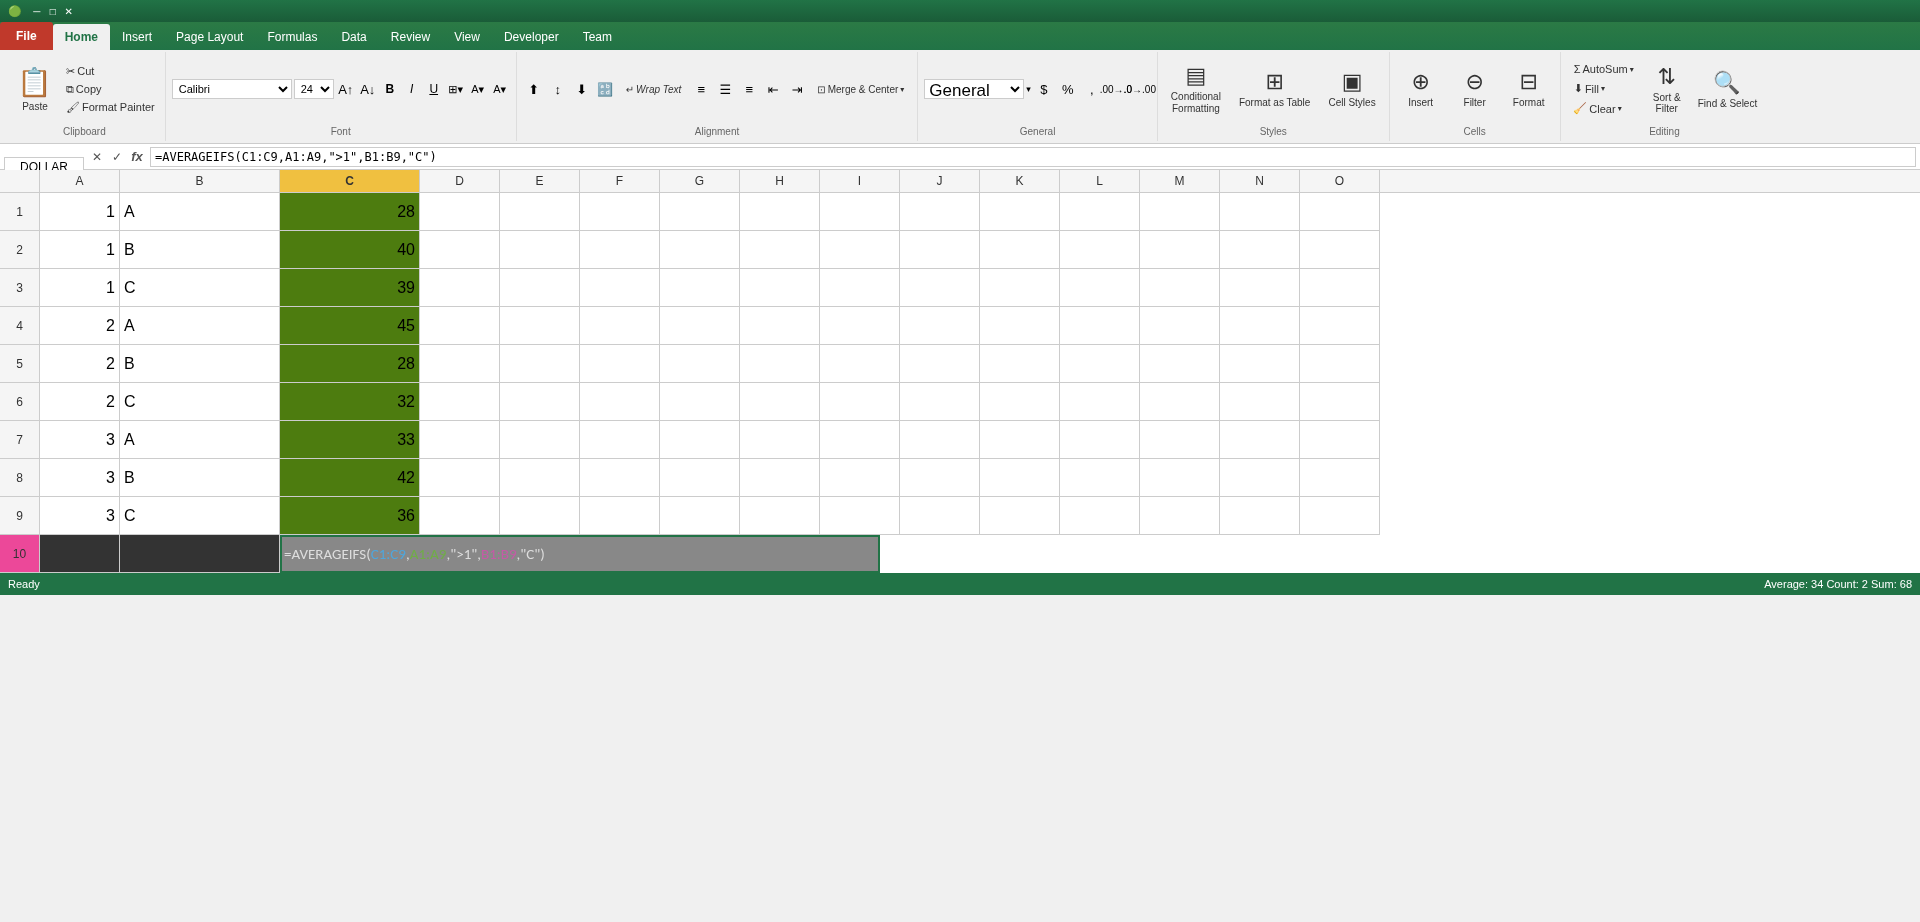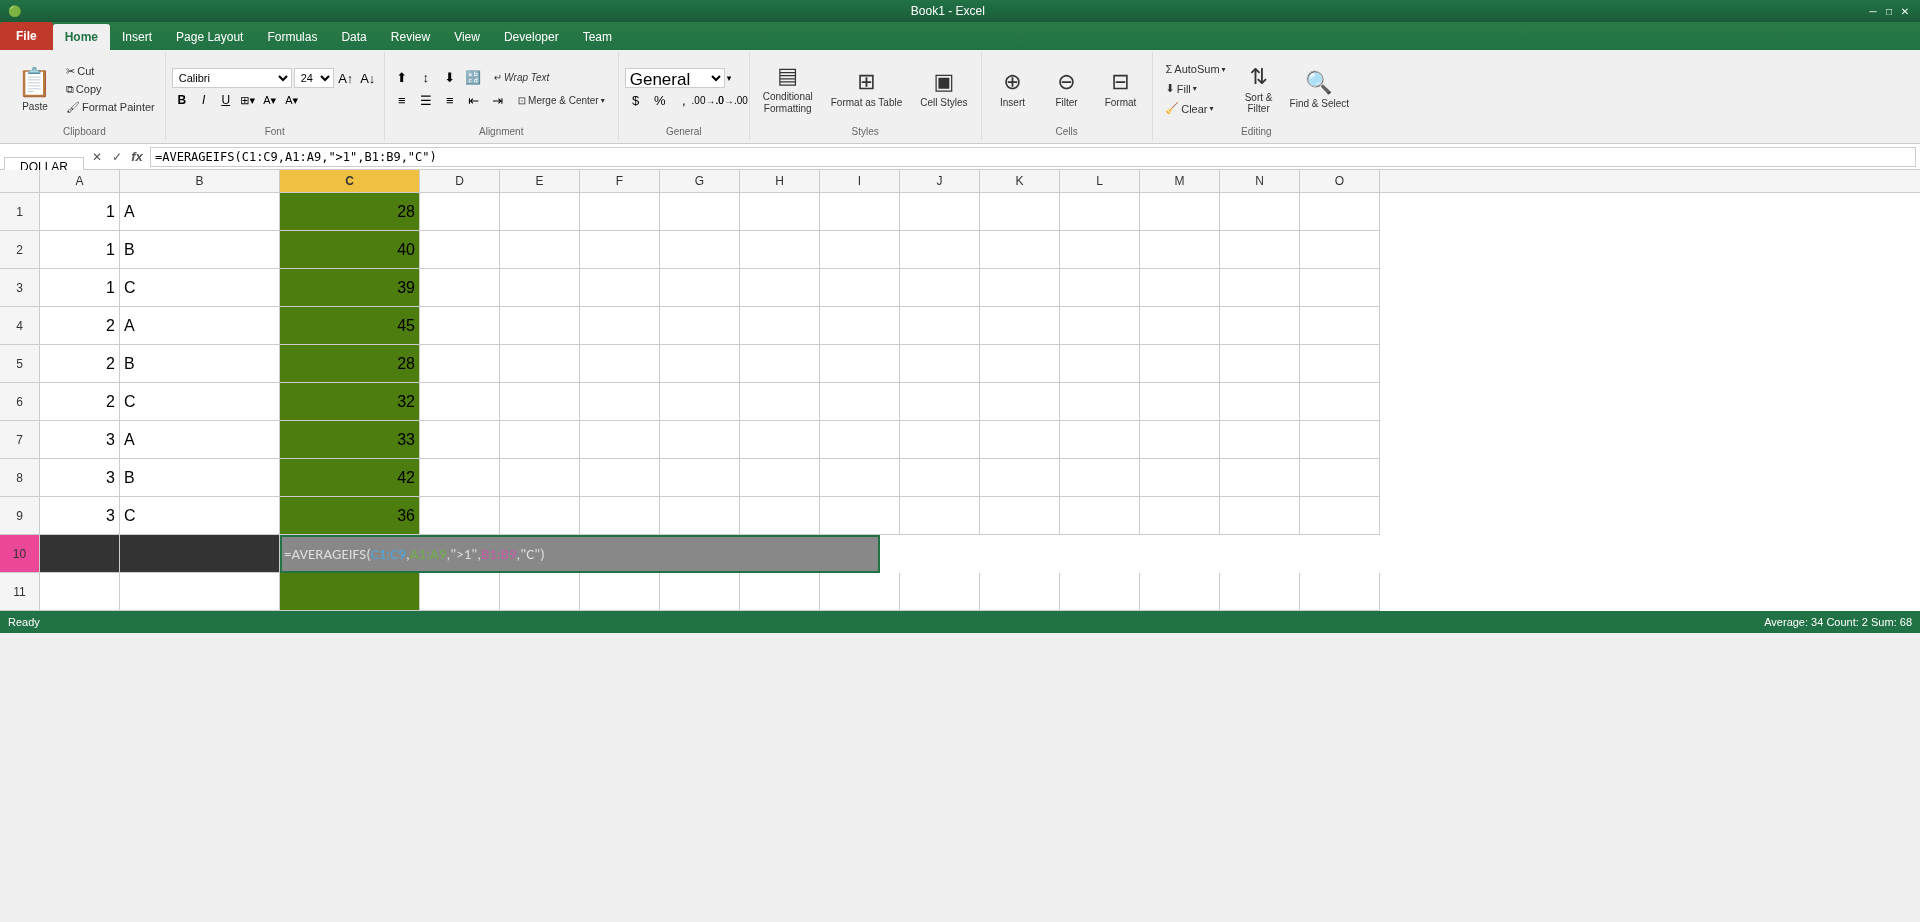--- a/index.html
+++ b/index.html
@@ -95,21 +95,21 @@
     
     .ribbon-small-col { display: flex; flex-direction: column; gap: 1px; }
     .ribbon-small-btn {
       display: flex; align-items: center; gap: 2px;
       padding: 1px 3px; cursor: pointer; border-radius: 2px;
       font-size: 11px; color: #333; border: 1px solid transparent;
       white-space: nowrap;
     }
 
     
-    .font-controls { display: flex; flex-direction: column; gap: 2px; }
+    .font-controls { display: flex; flex-direction: row; gap: 2px; }
     .font-row { display: flex; align-items: center; gap: 2px; }
     .font-select {
       width: 120px; height: 20px; font-size: 11px;
       border: 1px solid #ccc; background: white; padding: 0 2px;
     }
     .font-size-select { width: 40px; height: 20px; font-size: 11px; border: 1px solid #ccc; background: white; padding: 0 2px; }
     .font-format-btn {
       width: 20px; height: 20px; display: flex; align-items: center; justify-content: center;
       cursor: pointer; border: 1px solid transparent; border-radius: 2px; font-size: 12px;
     }
@@ -238,21 +238,20 @@
       height: 70px; gap: 2px; min-width: 44px;
     }
 
     .autosum-area { display: flex; flex-direction: column; gap: 1px; }
   </style>
 </head>
 <body>
 
 <div class="title-bar">
   <span style="font-size:11px; color:white; margin-right:8px;">🟢</span>
-  <span class="title-bar-title">Book1 - Excel</span>
   <div class="title-bar-controls">
     <button class="title-btn">─</button>
     <button class="title-btn">□</button>
     <button class="title-btn">✕</button>
   </div>
 </div>
 
 <div class="ribbon-tabs">
   <div class="ribbon-tab file-tab active-file">File</div>
   <div class="ribbon-tab active">Home</div>
@@ -635,38 +634,20 @@
         <div class="cell" style="width: 80px; min-width: 80px;"></div>
       </div>
       <div class="spreadsheet-row">
         <div class="row-header active">10</div>
         <div class="cell formula-row" style="width: 80px; min-width: 80px; background: rgb(51, 51, 51);"></div>
         <div class="cell formula-row" style="width: 160px; min-width: 160px; background: rgb(51, 51, 51);"></div>
         <div class="cell" style="width: 600px; min-width: 600px; background: rgb(136, 136, 136); outline: rgb(33, 115, 70) solid 2px; outline-offset: -2px;">
           <span class="formula-display"><span style="color:#ddd">=AVERAGEIFS(</span><span style="color:#4ea6dc">C1:C9</span><span style="color:#ddd">,</span><span style="color:#70ad47">A1:A9</span><span style="color:#ddd">,"&gt;1",</span><span style="color:#c55aa6">B1:B9</span><span style="color:#ddd">,"C")</span></span>
         </div>
       </div>
-      <div class="spreadsheet-row">
-        <div class="row-header">11</div>
-        <div class="cell" style="width: 80px; min-width: 80px;"></div>
-        <div class="cell" style="width: 160px; min-width: 160px;"></div>
-        <div class="cell selected-col" style="width: 140px; min-width: 140px;"></div>
-        <div class="cell" style="width: 80px; min-width: 80px;"></div>
-        <div class="cell" style="width: 80px; min-width: 80px;"></div>
-        <div class="cell" style="width: 80px; min-width: 80px;"></div>
-        <div class="cell" style="width: 80px; min-width: 80px;"></div>
-        <div class="cell" style="width: 80px; min-width: 80px;"></div>
-        <div class="cell" style="width: 80px; min-width: 80px;"></div>
-        <div class="cell" style="width: 80px; min-width: 80px;"></div>
-        <div class="cell" style="width: 80px; min-width: 80px;"></div>
-        <div class="cell" style="width: 80px; min-width: 80px;"></div>
-        <div class="cell" style="width: 80px; min-width: 80px;"></div>
-        <div class="cell" style="width: 80px; min-width: 80px;"></div>
-        <div class="cell" style="width: 80px; min-width: 80px;"></div>
-      </div>
     </div>
 
 </div>
 
 <div class="status-bar">
   <span>Ready</span>
   <span>Average: 34  Count: 2  Sum: 68</span>
 </div>
 
 </body></html>

